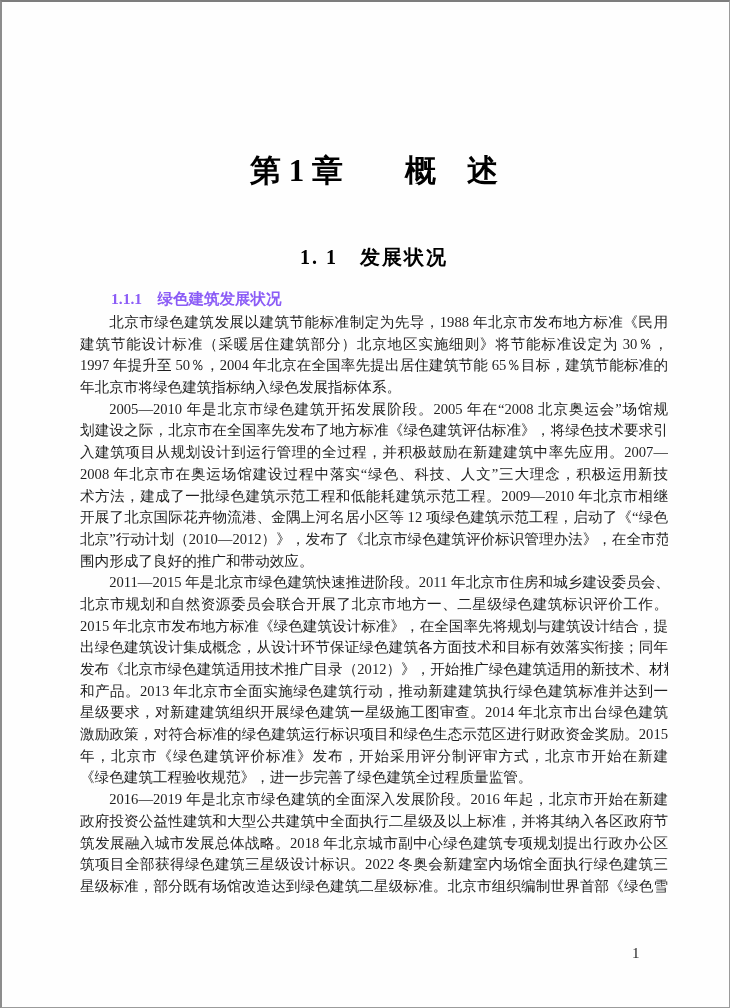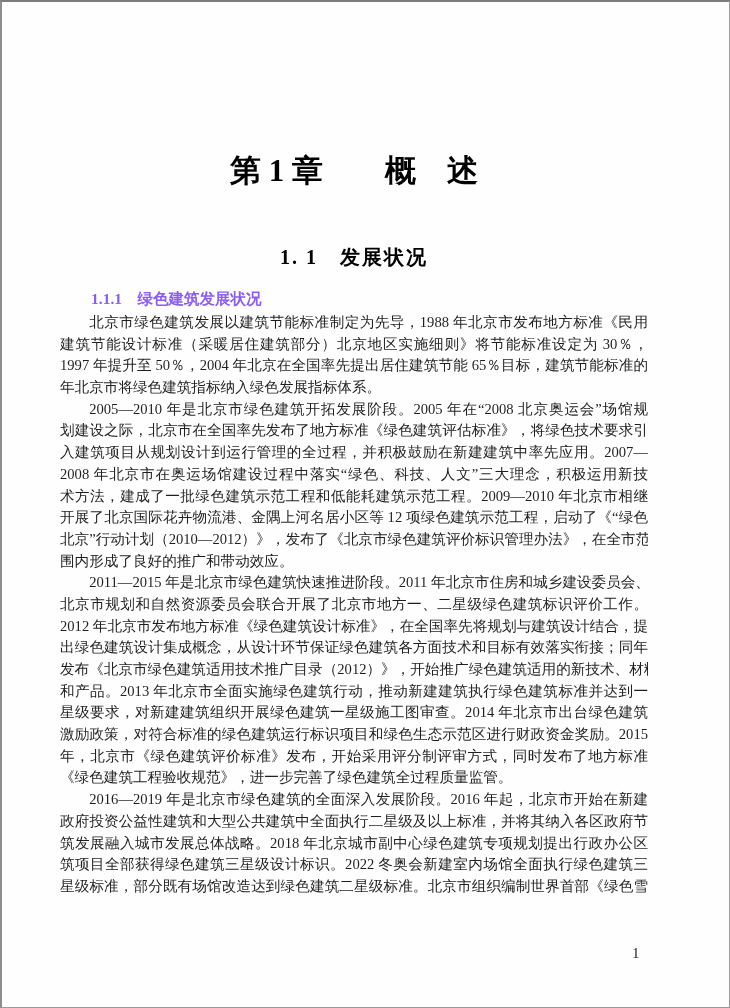--- a/index.html
+++ b/index.html
@@ -11,21 +11,21 @@
     background: #fefefe;
     border: 1px solid #9a9a9a;
     border-top: 2px solid #7d7d7d;
     border-left: 2px solid #8d8d8d;
     overflow: hidden;
     font-family: "Liberation Serif", "DejaVu Serif", serif;
     color: #1f1f1f;
   }
   .content {
     position: absolute;
-    left: 58px;
+    left: 78px;
     top: 0;
     width: 588px;
   }
   .chapter-title {
     margin: 148px 0 0 0;
     font-size: 31px;
     line-height: 42px;
     font-weight: bold;
     color: #000;
     text-align: center;
@@ -94,27 +94,27 @@
           <div class="line">入建筑项目从规划设计到运行管理的全过程，并积极鼓励在新建建筑中率先应用。2007—</div>
           <div class="line">2008 年北京市在奥运场馆建设过程中落实“绿色、科技、人文”三大理念，积极运用新技</div>
           <div class="line">术方法，建成了一批绿色建筑示范工程和低能耗建筑示范工程。2009—2010 年北京市相继</div>
           <div class="line">开展了北京国际花卉物流港、金隅上河名居小区等 12 项绿色建筑示范工程，启动了《“绿色</div>
           <div class="line">北京”行动计划（2010—2012）》，发布了《北京市绿色建筑评价标识管理办法》，在全市范</div>
           <div class="line end">围内形成了良好的推广和带动效应。</div>
         </div>
         <div class="para">
           <div class="line first">2011—2015 年是北京市绿色建筑快速推进阶段。2011 年北京市住房和城乡建设委员会、</div>
           <div class="line">北京市规划和自然资源委员会联合开展了北京市地方一、二星级绿色建筑标识评价工作。</div>
-          <div class="line">2012 年北京市发布地方标准《绿色建筑设计标准》，在全国率先将规划与建筑设计结合，提</div>
+          <div class="line">2015 年北京市发布地方标准《绿色建筑设计标准》，在全国率先将规划与建筑设计结合，提</div>
           <div class="line">出绿色建筑设计集成概念，从设计环节保证绿色建筑各方面技术和目标有效落实衔接；同年</div>
           <div class="line">发布《北京市绿色建筑适用技术推广目录（2012）》，开始推广绿色建筑适用的新技术、材料</div>
           <div class="line">和产品。2013 年北京市全面实施绿色建筑行动，推动新建建筑执行绿色建筑标准并达到一</div>
           <div class="line">星级要求，对新建建筑组织开展绿色建筑一星级施工图审查。2014 年北京市出台绿色建筑</div>
           <div class="line">激励政策，对符合标准的绿色建筑运行标识项目和绿色生态示范区进行财政资金奖励。2015</div>
-          <div class="line">年，北京市《绿色建筑评价标准》发布，开始采用评分制评审方式，同时发布了地方标准</div>
+          <div class="line">年，北京市《绿色建筑评价标准》发布，开始采用评分制评审方式，北京市开始在新建</div>
           <div class="line end">《绿色建筑工程验收规范》，进一步完善了绿色建筑全过程质量监管。</div>
         </div>
         <div class="para">
           <div class="line first">2016—2019 年是北京市绿色建筑的全面深入发展阶段。2016 年起，北京市开始在新建</div>
           <div class="line">政府投资公益性建筑和大型公共建筑中全面执行二星级及以上标准，并将其纳入各区政府节</div>
           <div class="line">筑发展融入城市发展总体战略。2018 年北京城市副中心绿色建筑专项规划提出行政办公区</div>
           <div class="line">筑项目全部获得绿色建筑三星级设计标识。2022 冬奥会新建室内场馆全面执行绿色建筑三</div>
           <div class="line">星级标准，部分既有场馆改造达到绿色建筑二星级标准。北京市组织编制世界首部《绿色雪</div>
         </div>
       </div>

